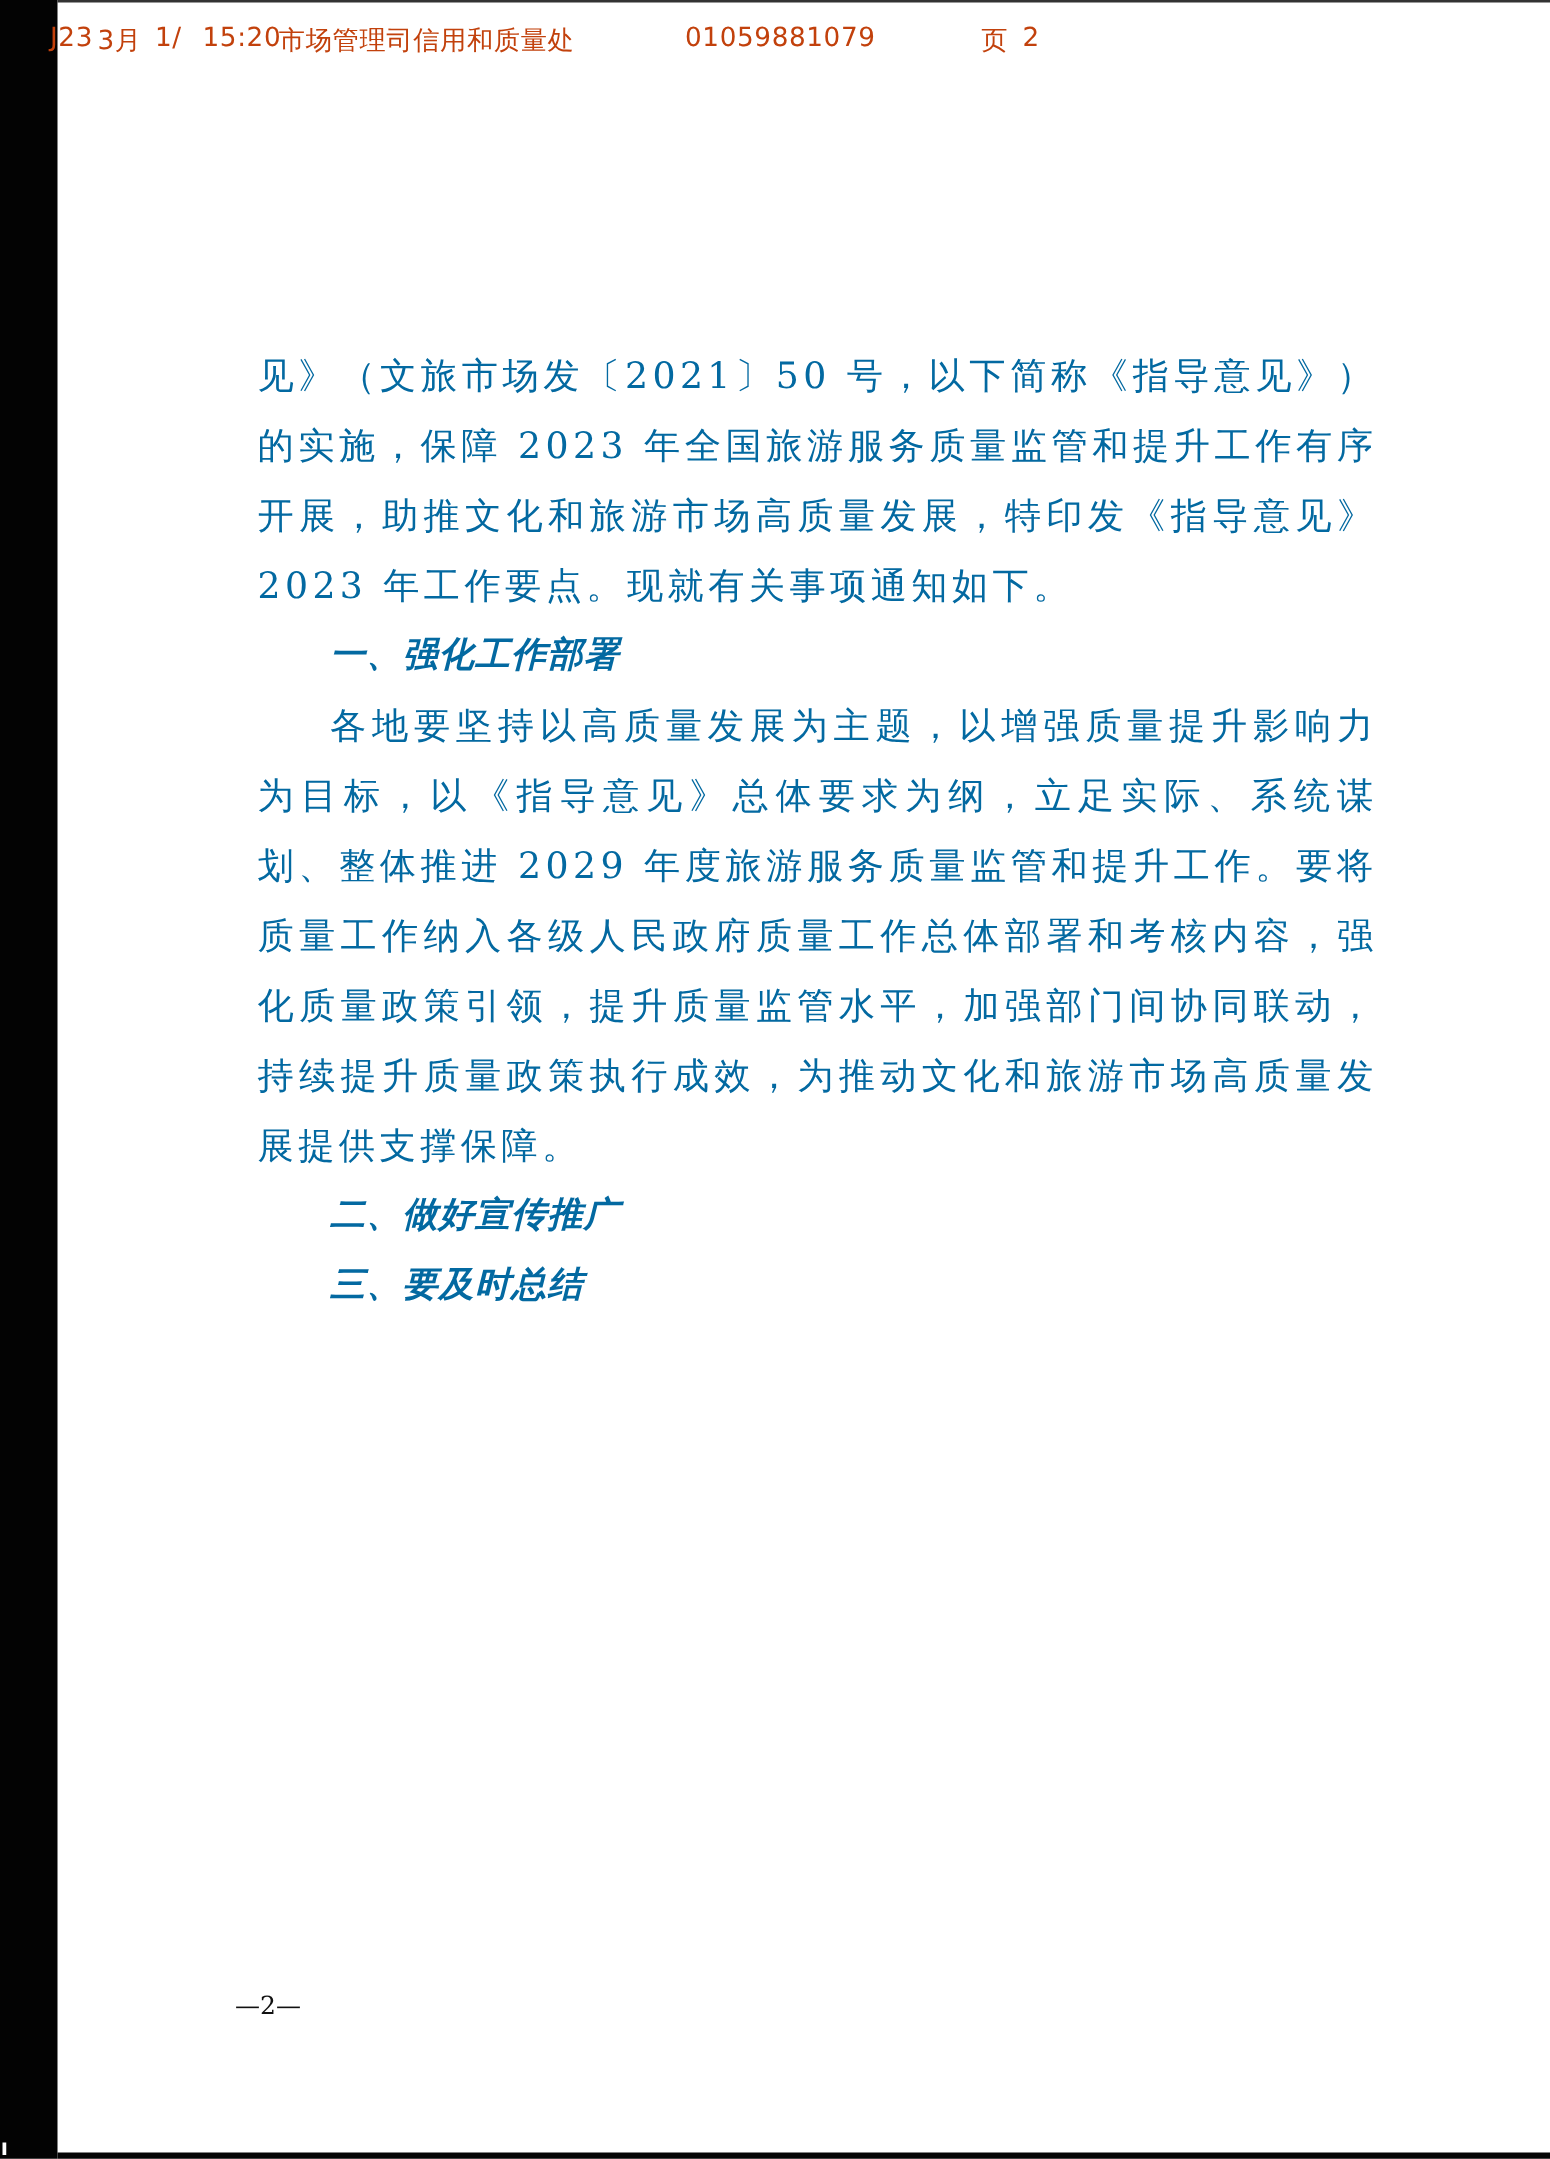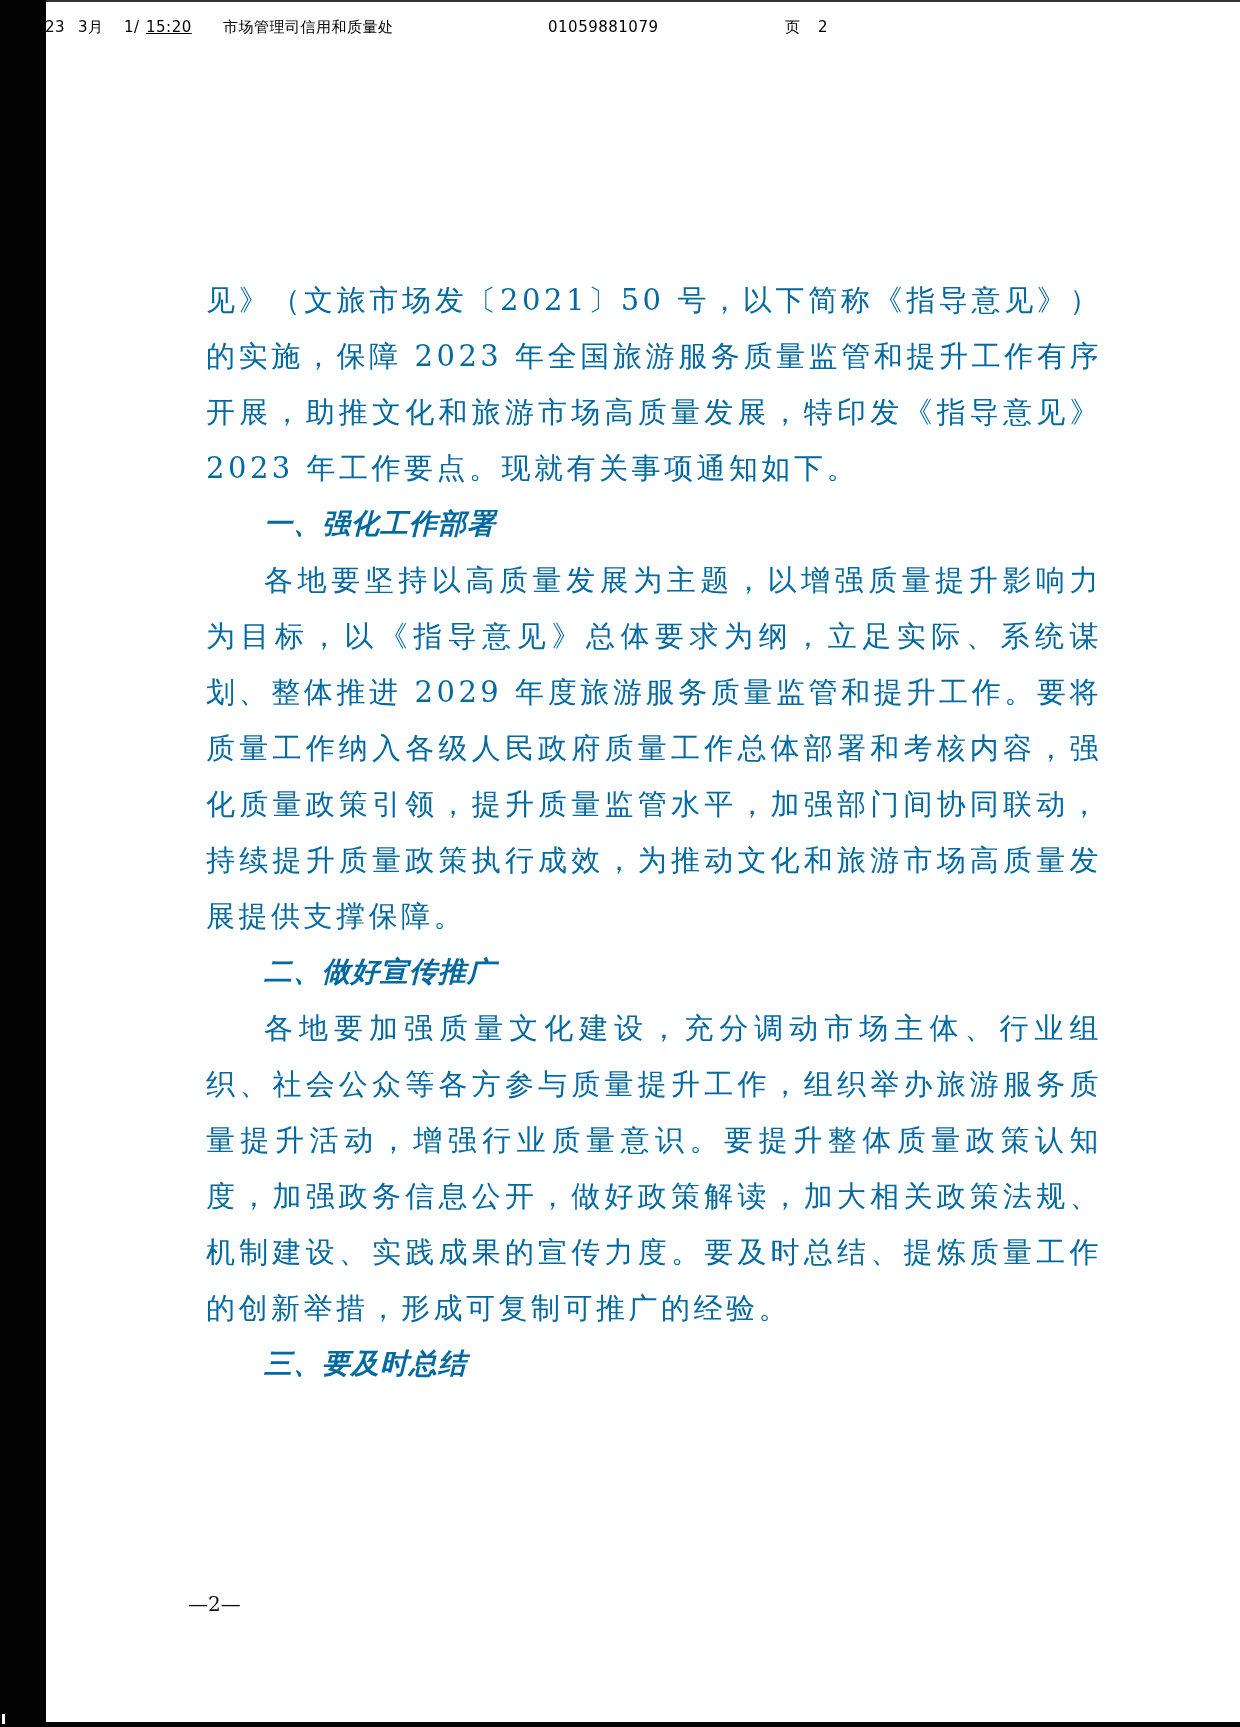--- a/index.html
+++ b/index.html
@@ -42,30 +42,30 @@
       width: 3px; height: 10px;
       background: #ffffff;
     }
     .fax-header {
       position: absolute;
       top: 18px;
       left: 40px;
       width: 860px;
       height: 26px;
       font-family: "DejaVu Sans", sans-serif;
-      font-size: 15px;
-      color: #000000;
+      font-size: 21px;
+      color: #c2410c;
       letter-spacing: 0.5px;
       white-space: nowrap;
     }
     .fax-header span { position: absolute; top: 0; }
     .fh-year { left: 0; }
     .fh-month { left: 38px; }
     .fh-day { left: 84px; }
-    .fh-time { left: 106px; text-decoration: underline; }
+    .fh-time { left: 122px; }
     .fh-sender { left: 183px; }
     .fh-phone { left: 473px; margin-left: 35px; }
     .fh-page-label { left: 745px; }
     .fh-page-num { left: 778px; }
 
     .doc-body {
       position: absolute;
       left: 206px;
       top: 272px;
       width: 896px;
@@ -119,18 +119,17 @@
   <span class="fh-page-num">2</span>
 </div>
 
 <div class="doc-body">
   <p class="para">见》（文旅市场发〔2021〕50 号，以下简称《指导意见》）的实施，保障 2023 年全国旅游服务质量监管和提升工作有序开展，助推文化和旅游市场高质量发展，特印发《指导意见》2023 年工作要点。现就有关事项通知如下。</p>
 
   <p class="heading">一、强化工作部署</p>
   <p class="para indent">各地要坚持以高质量发展为主题，以增强质量提升影响力为目标，以《指导意见》总体要求为纲，立足实际、系统谋划、整体推进 2029 年度旅游服务质量监管和提升工作。要将质量工作纳入各级人民政府质量工作总体部署和考核内容，强化质量政策引领，提升质量监管水平，加强部门间协同联动，持续提升质量政策执行成效，为推动文化和旅游市场高质量发展提供支撑保障。</p>
 
   <p class="heading">二、做好宣传推广</p>
-  <p class="para indent">各地要加强质量文化建设，充分调动市场主体、行业组织、社会公众等各方参与质量提升工作，组织举办旅游服务质量提升活动，增强行业质量意识。要提升整体质量政策认知度，加强政务信息公开，做好政策解读，加大相关政策法规、机制建设、实践成果的宣传力度。要及时总结、提炼质量工作的创新举措，形成可复制可推广的经验。</p>
 
   <p class="heading">三、要及时总结</p>
 </div>
 
 <div class="page-number">—2—</div>
 
 </body></html>

